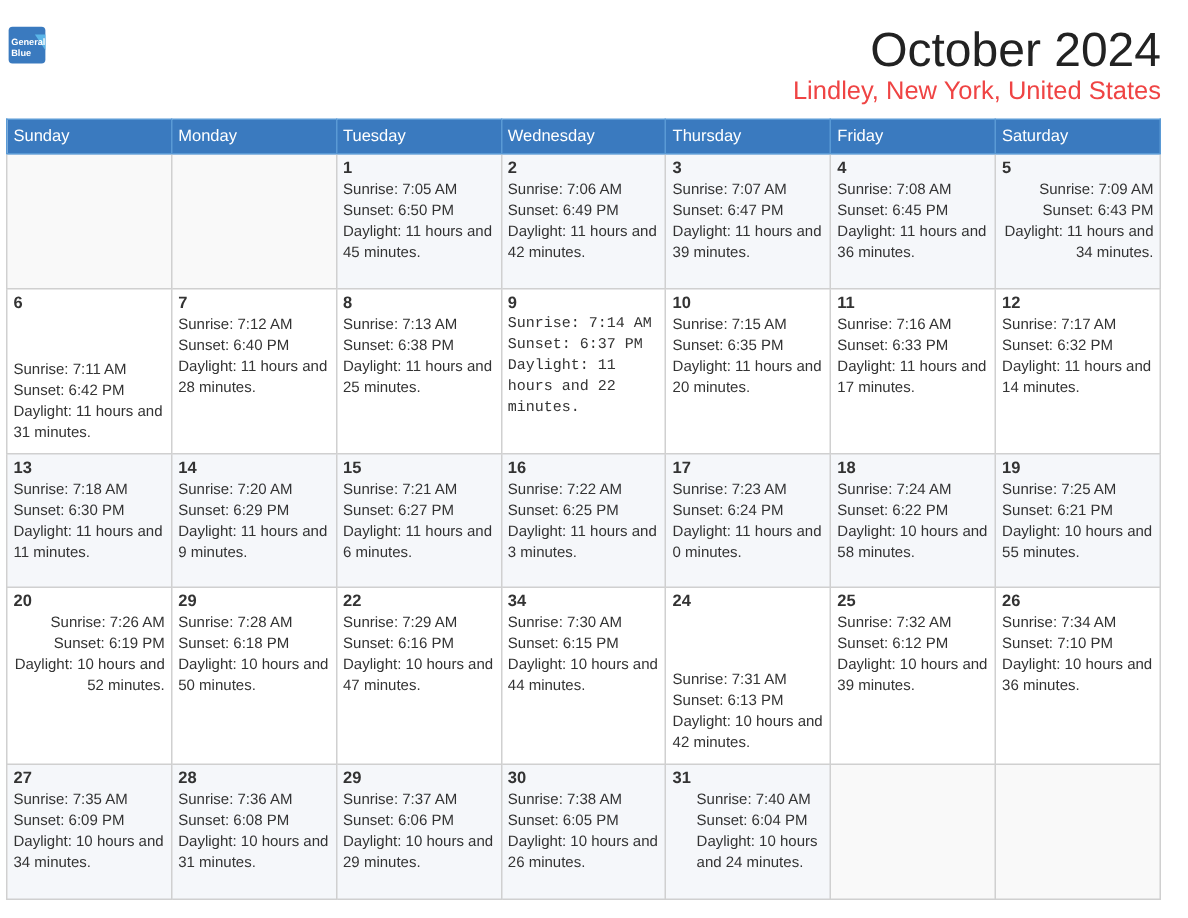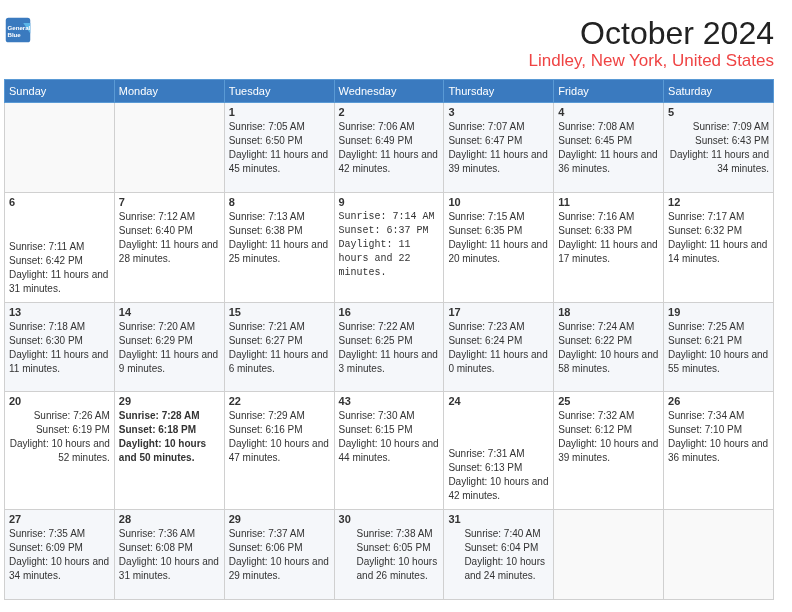--- a/index.html
+++ b/index.html
@@ -247,32 +247,32 @@
         </tr>
         <tr>
           <td>
             <span class="day-num">20</span>
             <div class="cell-content" style="white-space: pre-line; text-align: right;">Sunrise: 7:26 AM
 Sunset: 6:19 PM
 Daylight: 10 hours and 52 minutes.</div>
           </td>
           <td>
             <span class="day-num">29</span>
-            <div class="cell-content" style="white-space: pre-line; font-weight: bold;">Sunrise: 7:28 AM
+            <div class="cell-content" style="white-space: pre-line;">Sunrise: 7:28 AM
 Sunset: 6:18 PM
 Daylight: 10 hours and 50 minutes.</div>
           </td>
           <td>
             <span class="day-num">22</span>
             <div class="cell-content" style="white-space: pre-line;">Sunrise: 7:29 AM
 Sunset: 6:16 PM
 Daylight: 10 hours and 47 minutes.</div>
           </td>
           <td>
-            <span class="day-num">43</span>
+            <span class="day-num">34</span>
             <div class="cell-content" style="white-space: pre-line;">Sunrise: 7:30 AM
 Sunset: 6:15 PM
 Daylight: 10 hours and 44 minutes.</div>
           </td>
           <td>
             <span class="day-num">24</span>
             <div class="cell-content" style="white-space: pre-line; margin-top: 40px;">Sunrise: 7:31 AM
 Sunset: 6:13 PM
 Daylight: 10 hours and 42 minutes.</div>
           </td>
@@ -303,21 +303,21 @@
 Daylight: 10 hours and 31 minutes.</div>
           </td>
           <td>
             <span class="day-num">29</span>
             <div class="cell-content" style="white-space: pre-line;">Sunrise: 7:37 AM
 Sunset: 6:06 PM
 Daylight: 10 hours and 29 minutes.</div>
           </td>
           <td>
             <span class="day-num">30</span>
-            <div class="cell-content" style="white-space: pre-line; margin-left: 18px;">Sunrise: 7:38 AM
+            <div class="cell-content" style="white-space: pre-line;">Sunrise: 7:38 AM
 Sunset: 6:05 PM
 Daylight: 10 hours and 26 minutes.</div>
           </td>
           <td>
             <span class="day-num">31</span>
             <div class="cell-content" style="white-space: pre-line; margin-left: 16px;">Sunrise: 7:40 AM
 Sunset: 6:04 PM
 Daylight: 10 hours and 24 minutes.</div>
           </td>
           <td class="empty-cell"></td>

